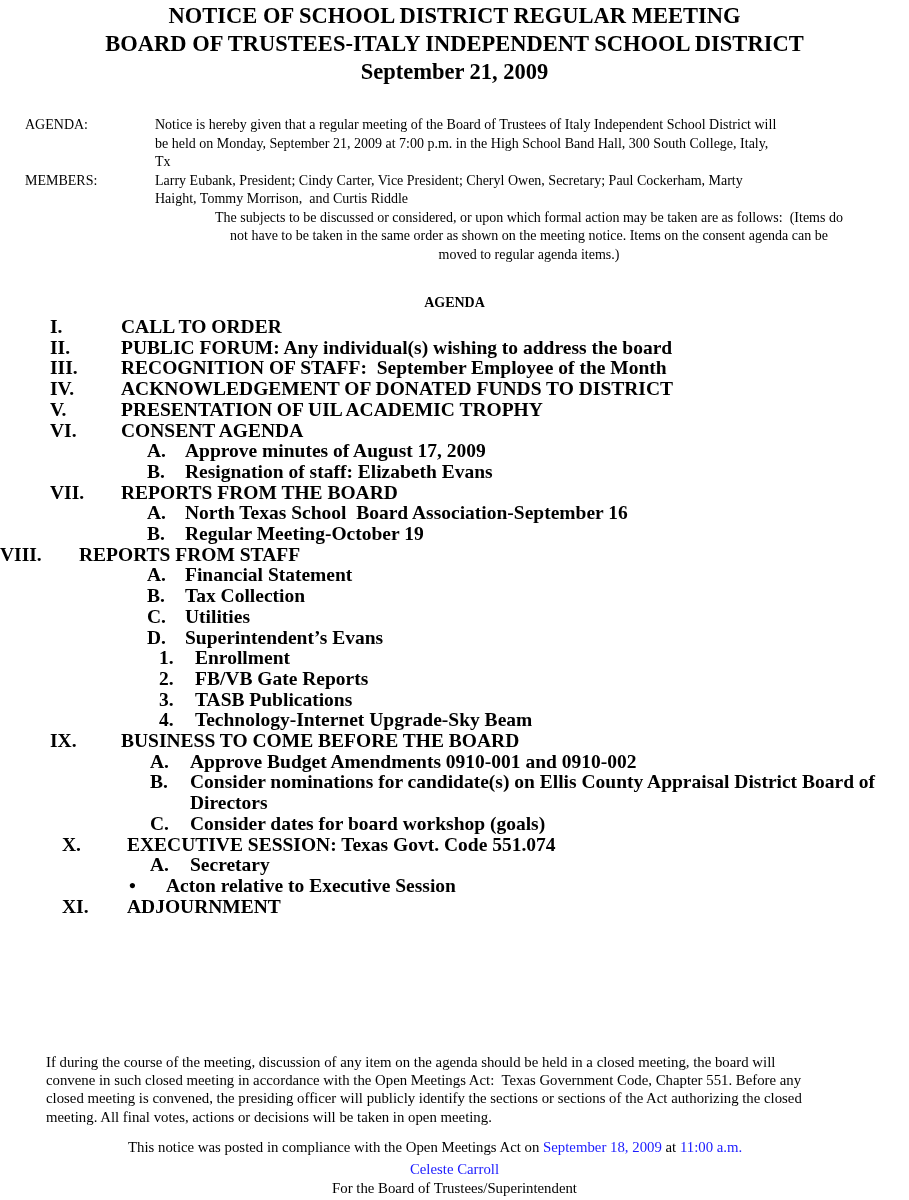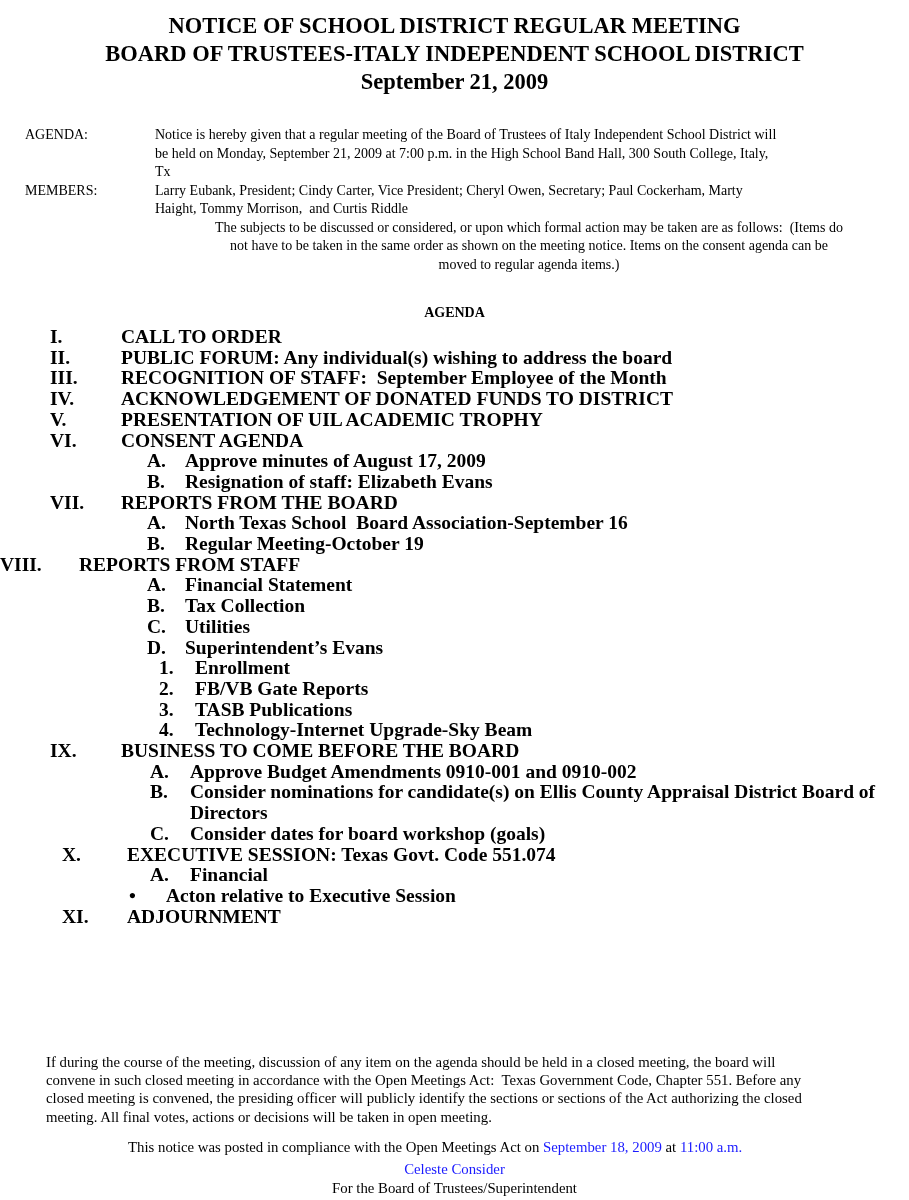--- a/index.html
+++ b/index.html
@@ -3,21 +3,21 @@
 <meta charset="utf-8">
 <style>
   html, body { margin: 0; padding: 0; }
   body {
     width: 909px; height: 1200px;
     background: #ffffff; color: #000000;
     font-family: "Liberation Serif", "DejaVu Serif", serif;
     position: relative; overflow: hidden;
   }
   .title-block {
-    padding-top: 12px; text-align: center;
+    padding-top: 2px; text-align: center;
     font-weight: bold; font-size: 22.5px; line-height: 28px;
   }
   .info { margin-top: 30px; }
   .info-row { display: flex; font-size: 14px; line-height: 18.5px; }
   .info-label { flex: 0 0 155px; box-sizing: border-box; padding-left: 25px; }
   .info-text { width: 748px; white-space: pre-wrap; }
   .center { text-align: center; }
   .agenda-heading {
     margin: 28px 0 0 0; text-align: center;
     font-size: 14px; line-height: 22px; font-weight: bold;
@@ -174,36 +174,36 @@
     <div class="row s2">
       <span class="num">C.</span>
       <span class="txt">Consider dates for board workshop (goals)</span>
     </div>
     <div class="row r1c">
       <span class="num">X.</span>
       <span class="txt">EXECUTIVE SESSION: Texas Govt. Code 551.074</span>
     </div>
     <div class="row s2">
       <span class="num">A.</span>
-      <span class="txt">Financial</span>
+      <span class="txt">Secretary</span>
     </div>
     <div class="row bul">
       <span class="num">•</span>
       <span class="txt">Acton relative to Executive Session</span>
     </div>
     <div class="row r1c">
       <span class="num">XI.</span>
       <span class="txt">ADJOURNMENT</span>
     </div>
   </section>
 
 <section class="footer">
   <p class="closing">If during the course of the meeting, discussion of any item on the agenda should be held in a closed meeting, the board will
 convene in such closed meeting in accordance with the Open Meetings Act:  Texas Government Code, Chapter 551. Before any
 closed meeting is convened, the presiding officer will publicly identify the sections or sections of the Act authorizing the closed
 meeting. All final votes, actions or decisions will be taken in open meeting.</p>
   <p class="posted"><span>This notice was posted in compliance with the Open Meetings Act on </span><span class="link">September 18, 2009</span><span> at </span><span class="link">11:00 a.m.</span></p>
 </section>
 
 <section class="signature">
-  <div class="link">Celeste Consider</div>
+  <div class="link">Celeste Carroll</div>
   <div>For the Board of Trustees/Superintendent</div>
 </section>
 
 </body></html>

